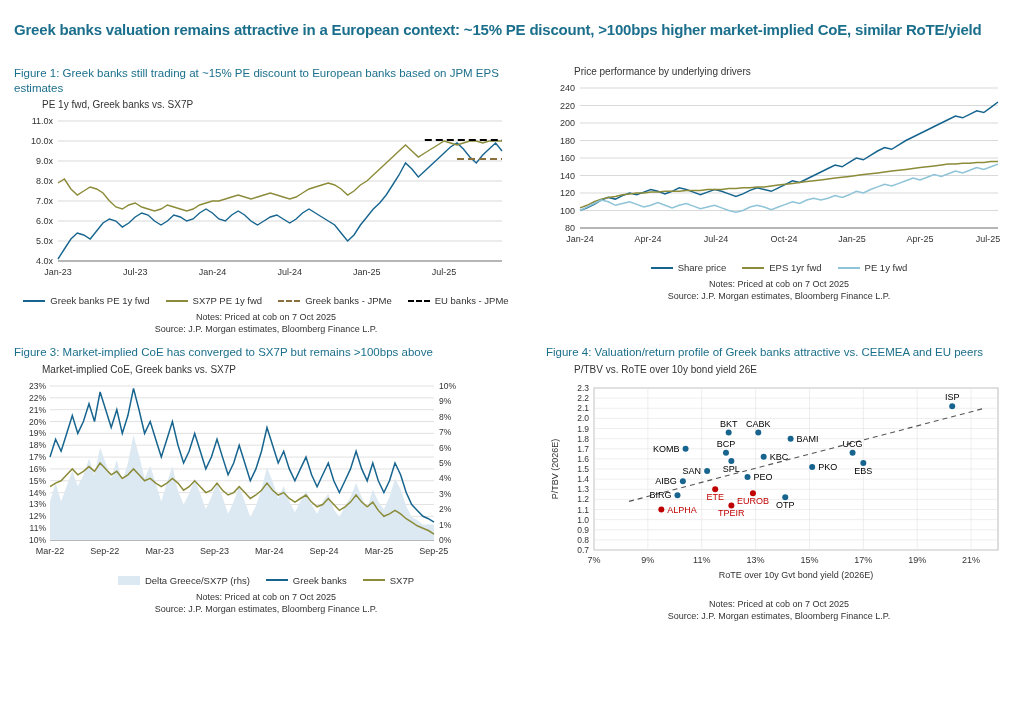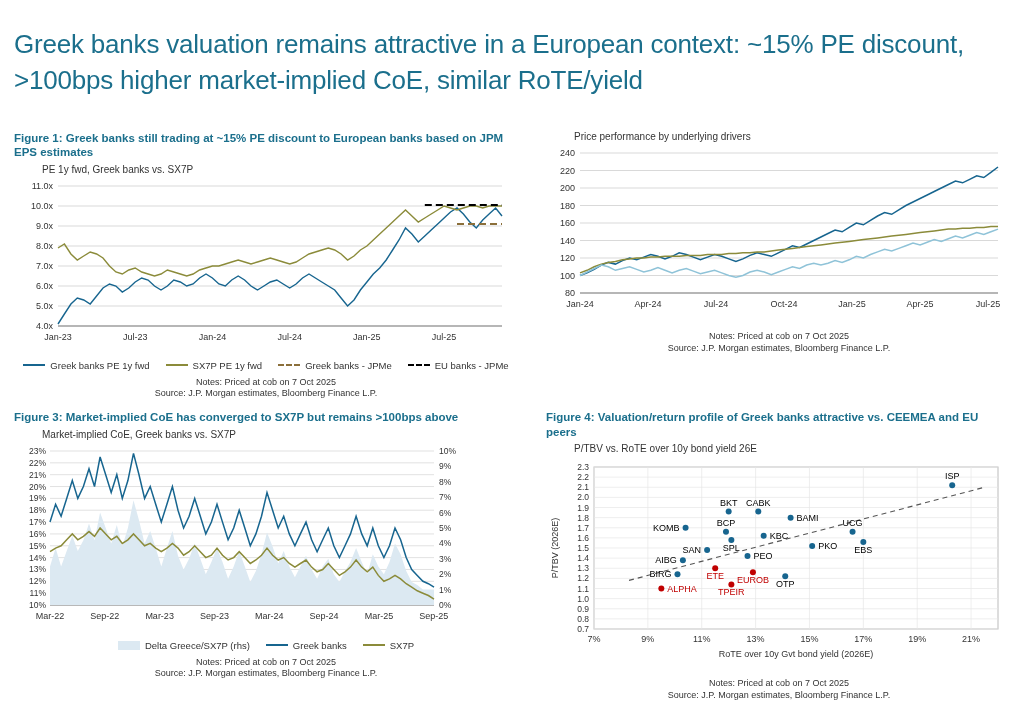--- a/index.html
+++ b/index.html
@@ -7,37 +7,37 @@
     margin: 0;
     width: 1026px;
     height: 712px;
     background: #ffffff;
     font-family: "Liberation Sans", sans-serif;
     color: #333333;
     overflow: hidden;
   }
   .page-title {
     color: #1b6f8c;
-    font-size: 26px;
-    font-weight: normal;
+    font-size: 15px;
+    font-weight: bold;
     line-height: 1.35;
     padding: 10px 14px 0 14px;
     letter-spacing: -0.2px;
   }
   .grid {
     display: grid;
     grid-template-columns: 532px 494px;
     grid-template-rows: auto auto;
     padding: 6px 0 0 0;
   }
   .panel { padding: 10px 14px 0 14px; }
   .fig-title {
     color: #1b6f8c;
     font-size: 11.5px;
-    font-weight: bold;
+    font-weight: normal;
     line-height: 1.25;
     margin-bottom: 4px;
   }
   .fig-sub {
     color: #333;
     font-size: 10px;
     margin-bottom: 3px;
     margin-left: 28px;
   }
   .notes {
@@ -156,20 +156,34 @@
           <text x="170.0271186440678" y="162" font-size="9" fill="#333" text-anchor="middle">Jul-24</text>
           <text x="238.04067796610167" y="162" font-size="9" fill="#333" text-anchor="middle">Oct-24</text>
           <text x="306.0542372881356" y="162" font-size="9" fill="#333" text-anchor="middle">Jan-25</text>
           <text x="374.0677966101695" y="162" font-size="9" fill="#333" text-anchor="middle">Apr-25</text>
           <text x="442.08135593220334" y="162" font-size="9" fill="#333" text-anchor="middle">Jul-25</text>
           <path d="M34.0,130.5 L41.1,127.9 L48.2,124.4 L55.3,120.0 L62.3,117.4 L69.4,119.1 L76.5,115.6 L83.6,113.0 L90.7,114.8 L97.8,112.1 L104.8,109.5 L111.9,111.3 L119.0,113.9 L126.1,111.3 L133.2,107.8 L140.3,109.5 L147.4,112.1 L154.4,114.8 L161.5,112.1 L168.6,109.5 L175.7,111.3 L182.8,113.9 L189.9,116.5 L196.9,113.9 L204.0,110.4 L211.1,107.8 L218.2,109.5 L225.3,111.3 L232.4,107.8 L239.5,104.3 L246.5,100.8 L253.6,102.5 L260.7,99.0 L267.8,95.5 L274.9,92.0 L282.0,88.5 L289.1,85.0 L296.1,86.8 L303.2,82.4 L310.3,78.0 L317.4,79.8 L324.5,75.4 L331.6,71.0 L338.6,67.5 L345.7,69.3 L352.8,64.9 L359.9,60.5 L367.0,57.0 L374.1,53.5 L381.2,50.0 L388.2,46.5 L395.3,43.0 L402.4,39.5 L409.5,36.0 L416.6,37.8 L423.7,34.3 L430.7,30.8 L437.8,32.5 L444.9,27.3 L452.0,22.0" fill="none" stroke="#17658f" stroke-width="1.5"></path>
           <path d="M34.0,127.9 L41.1,125.3 L48.2,121.8 L55.3,119.1 L62.3,117.4 L69.4,116.5 L76.5,114.8 L83.6,113.9 L90.7,113.0 L97.8,113.0 L104.8,112.1 L111.9,112.1 L119.0,111.3 L126.1,111.3 L133.2,111.3 L140.3,110.4 L147.4,110.4 L154.4,110.4 L161.5,109.5 L168.6,109.5 L175.7,109.5 L182.8,108.6 L189.9,108.6 L196.9,107.8 L204.0,107.8 L211.1,106.9 L218.2,106.9 L225.3,106.0 L232.4,105.1 L239.5,104.3 L246.5,103.4 L253.6,102.5 L260.7,101.6 L267.8,100.8 L274.9,99.9 L282.0,99.0 L289.1,98.1 L296.1,97.3 L303.2,96.4 L310.3,95.5 L317.4,94.6 L324.5,93.8 L331.6,92.9 L338.6,92.0 L345.7,91.1 L352.8,90.3 L359.9,89.4 L367.0,88.5 L374.1,87.6 L381.2,86.8 L388.2,85.9 L395.3,85.0 L402.4,84.1 L409.5,84.1 L416.6,83.3 L423.7,83.3 L430.7,82.4 L437.8,82.4 L444.9,81.5 L452.0,81.5" fill="none" stroke="#8b8b3a" stroke-width="1.5"></path>
           <path d="M34.0,130.5 L41.1,127.0 L48.2,123.5 L55.3,120.0 L62.3,121.8 L69.4,125.3 L76.5,123.5 L83.6,121.8 L90.7,124.4 L97.8,127.0 L104.8,125.3 L111.9,122.6 L119.0,125.3 L126.1,127.9 L133.2,125.3 L140.3,123.5 L147.4,126.1 L154.4,128.8 L161.5,127.0 L168.6,125.3 L175.7,127.9 L182.8,130.5 L189.9,132.3 L196.9,130.5 L204.0,127.0 L211.1,125.3 L218.2,127.0 L225.3,129.6 L232.4,127.0 L239.5,124.4 L246.5,121.8 L253.6,123.5 L260.7,120.0 L267.8,118.3 L274.9,120.0 L282.0,118.3 L289.1,115.6 L296.1,117.4 L303.2,114.8 L310.3,111.3 L317.4,113.0 L324.5,109.5 L331.6,106.9 L338.6,104.3 L345.7,106.0 L352.8,103.4 L359.9,100.8 L367.0,98.1 L374.1,99.9 L381.2,97.3 L388.2,94.6 L395.3,96.4 L402.4,93.8 L409.5,91.1 L416.6,92.9 L423.7,90.3 L430.7,87.6 L437.8,89.4 L444.9,86.8 L452.0,84.1" fill="none" stroke="#8fc3d8" stroke-width="1.5"></path>
         </svg>
     </div>
+    <div class="legend" id="legend-fig2">
+        <div class="legend-item">
+          <span class="legend-swatch-line" style="border-top-color: rgb(23, 101, 143); border-top-style: solid;"></span>
+          <span>Share price</span>
+        </div>
+        <div class="legend-item">
+          <span class="legend-swatch-line" style="border-top-color: rgb(139, 139, 58); border-top-style: solid;"></span>
+          <span>EPS 1yr fwd</span>
+        </div>
+        <div class="legend-item">
+          <span class="legend-swatch-line" style="border-top-color: rgb(143, 195, 216); border-top-style: solid;"></span>
+          <span>PE 1y fwd</span>
+        </div>
+      </div>
     <div class="notes">
       <div>Notes: Priced at cob on 7 Oct 2025</div>
       <div>Source: J.P. Morgan estimates, Bloomberg Finance L.P.</div>
     </div>
   </div>
 
   <div class="panel">
     <div class="fig-title">Figure 3: Market-implied CoE has converged to SX7P but remains &gt;100bps above</div>
     <div class="fig-sub">Market-implied CoE, Greek banks vs. SX7P</div>
     <div class="chart-area">

